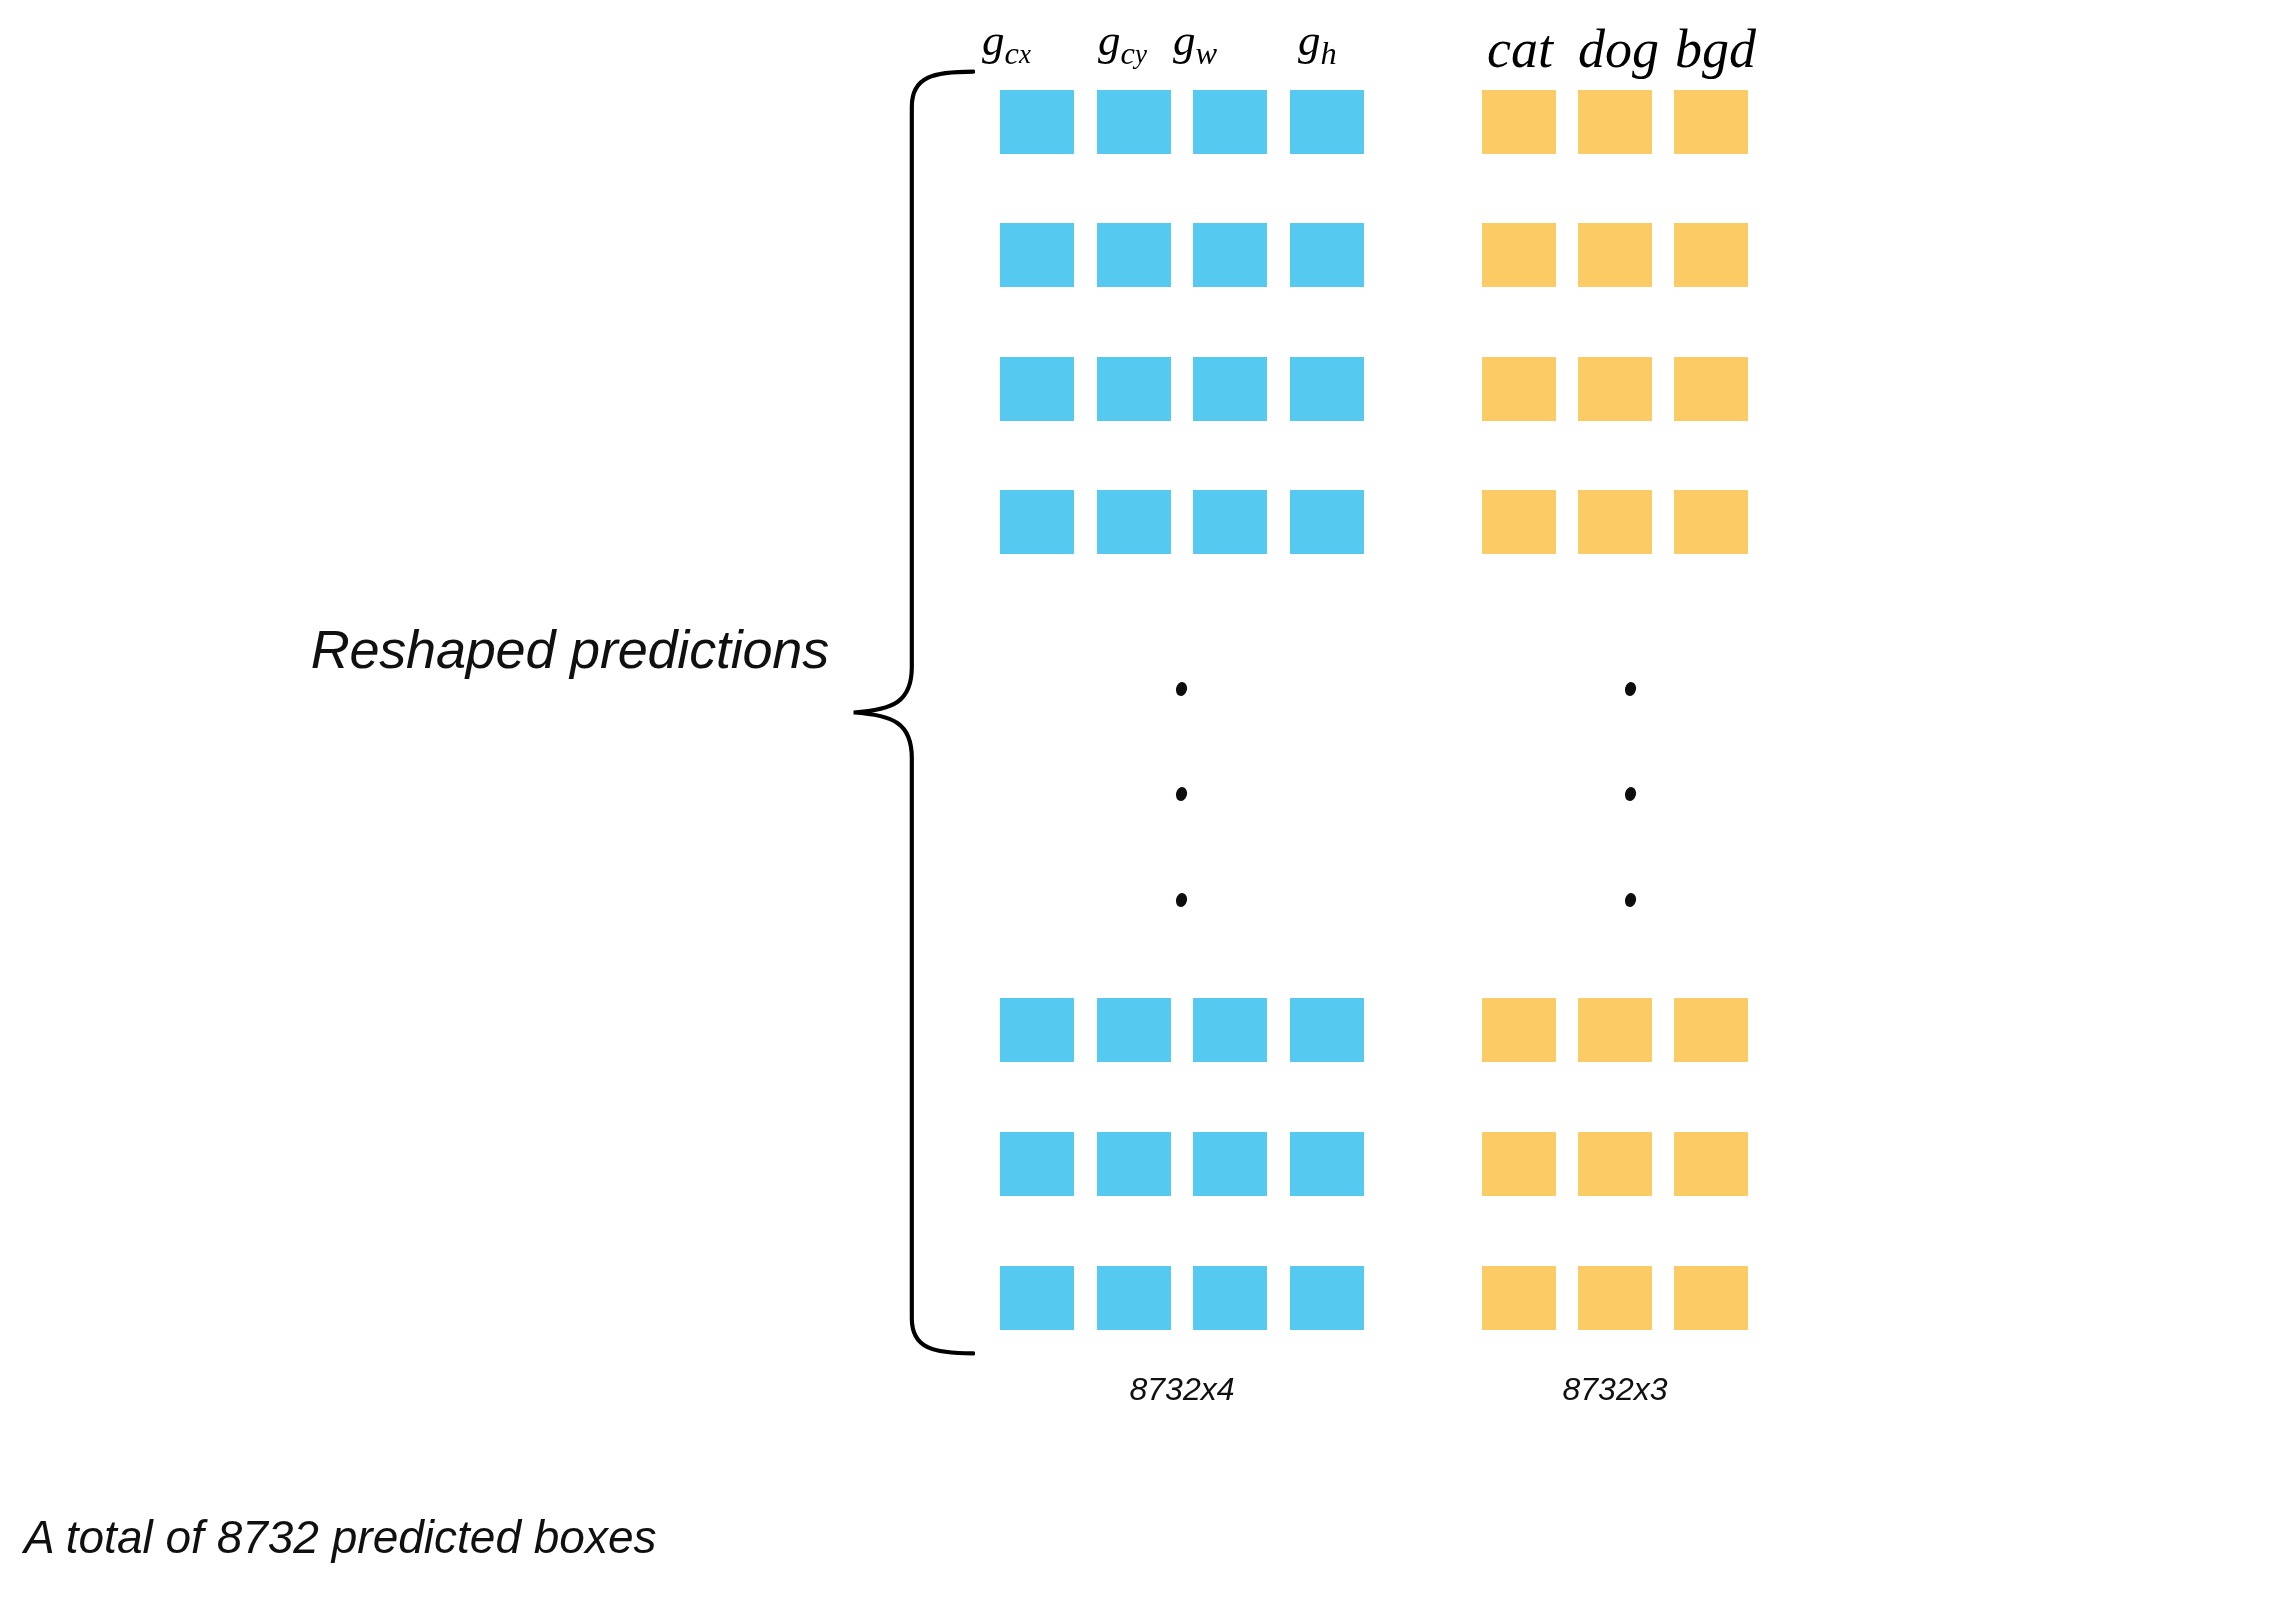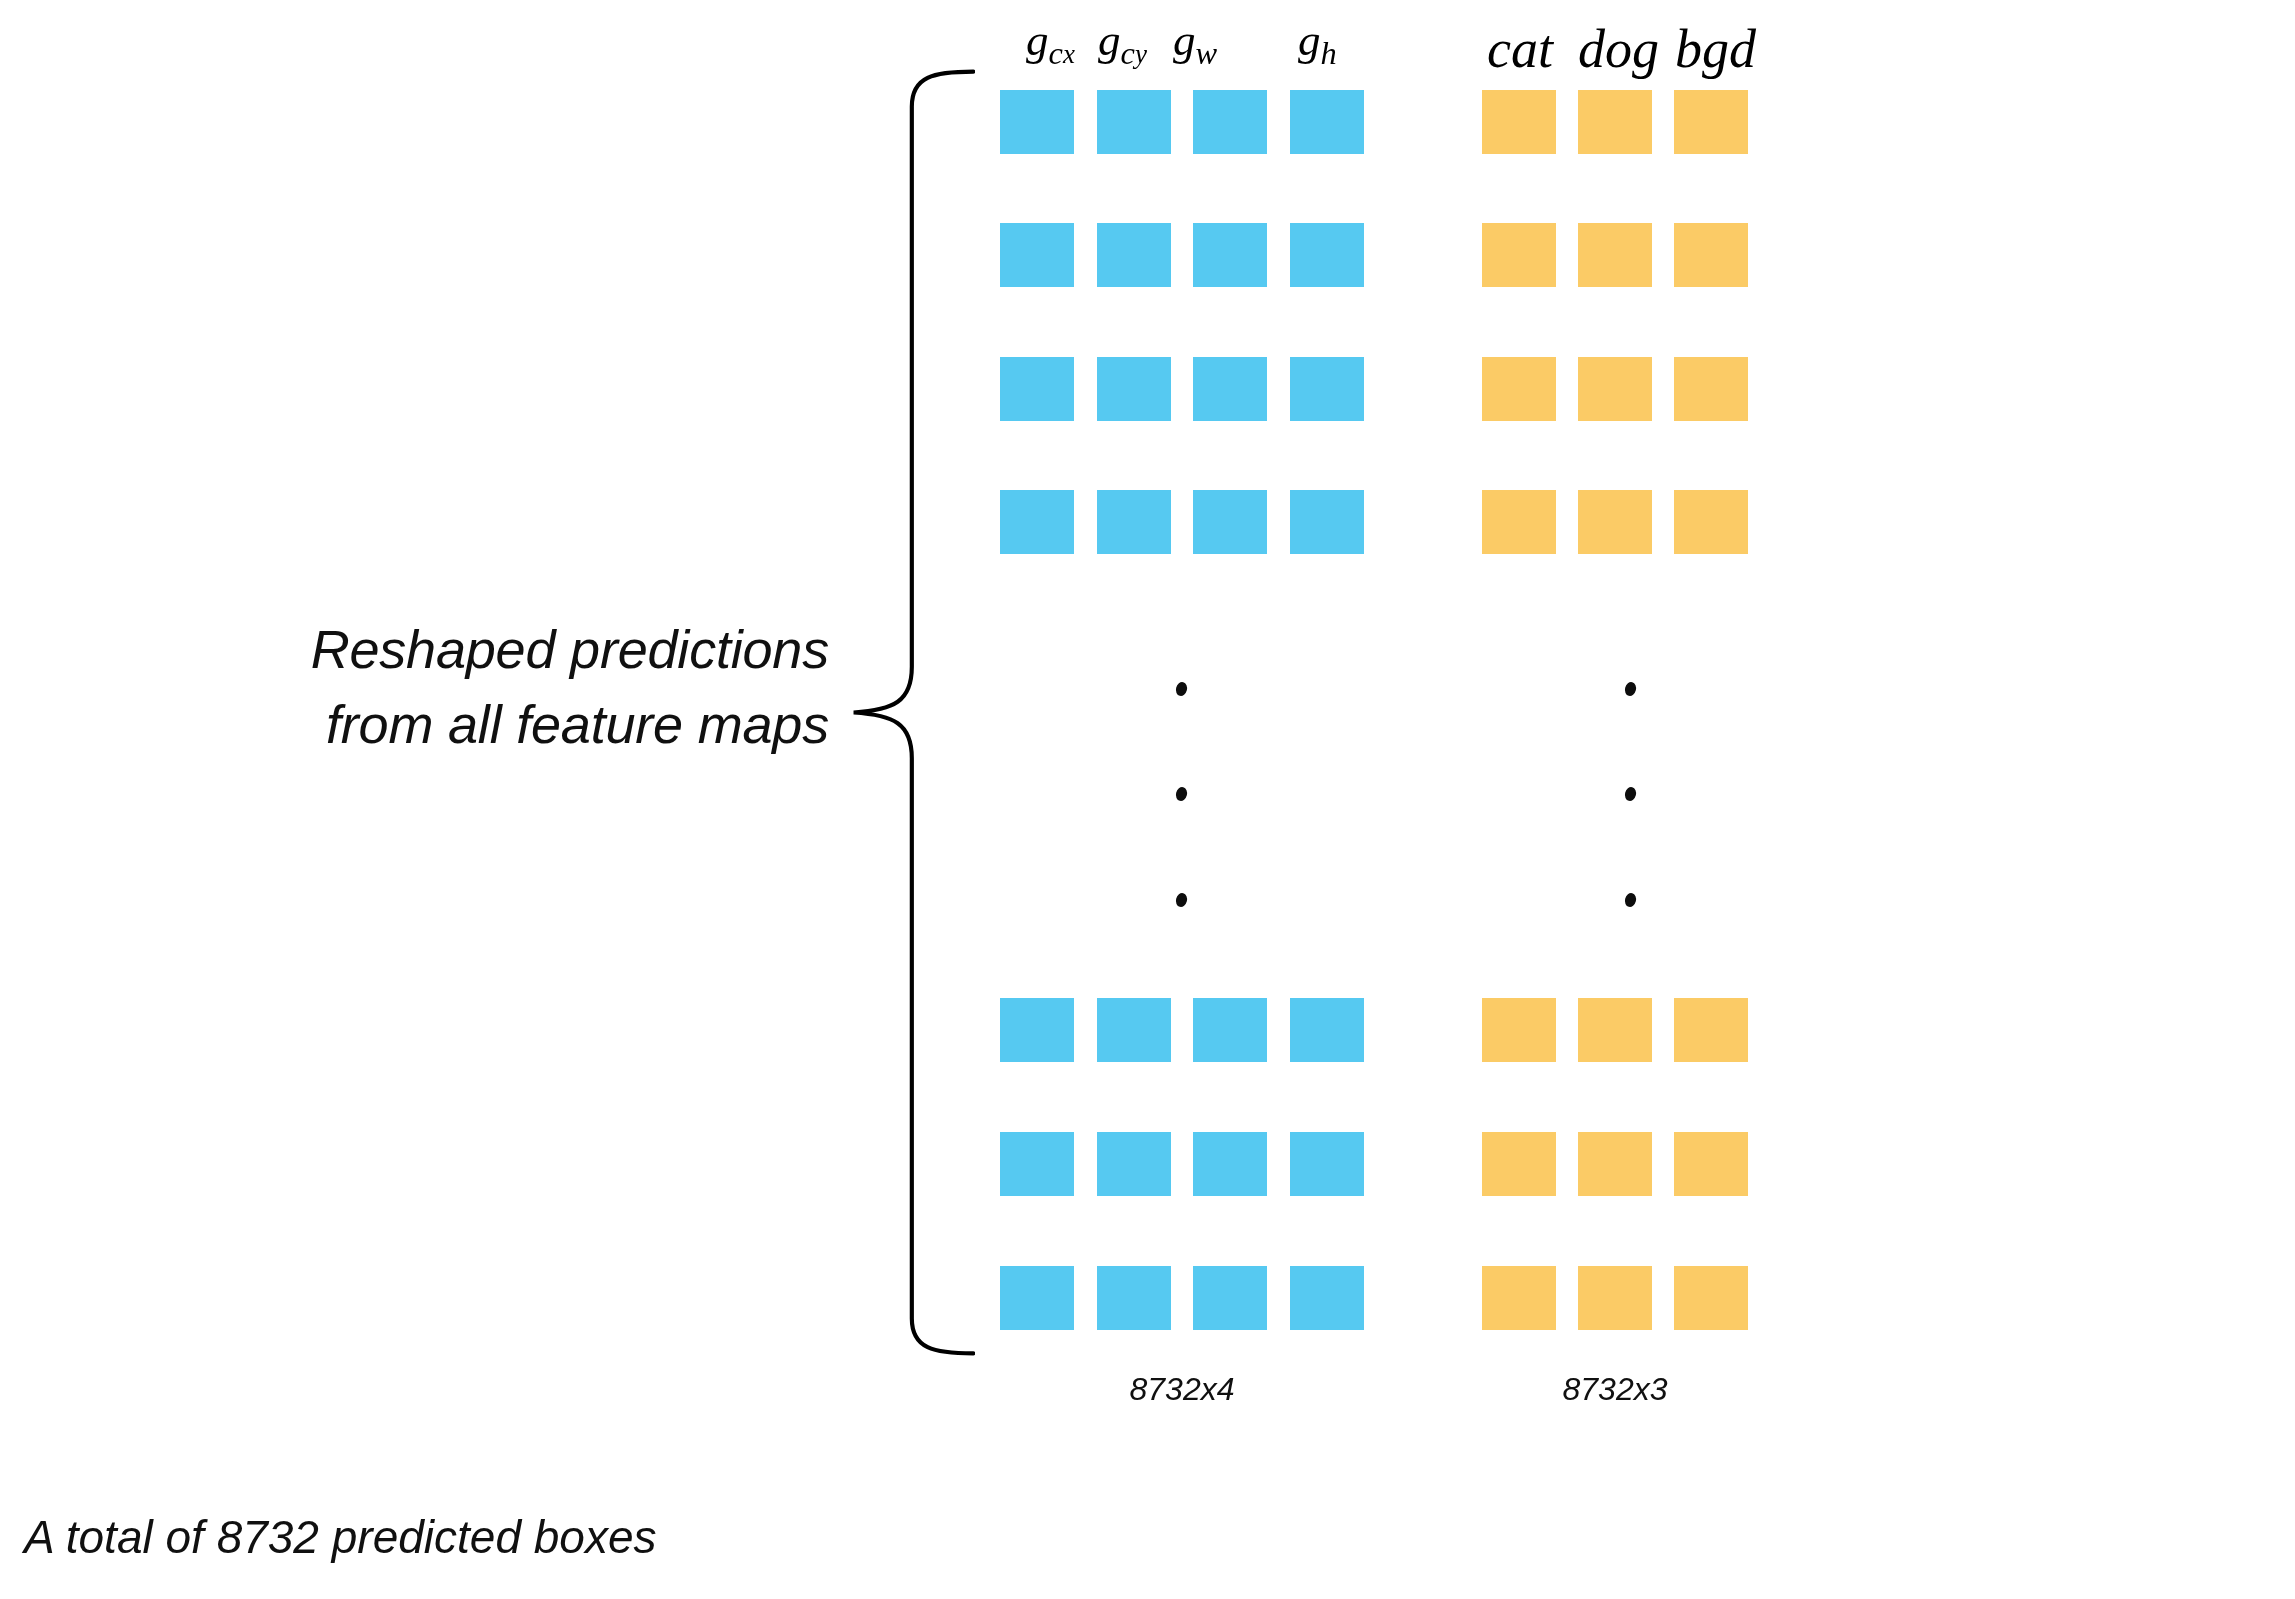--- a/index.html
+++ b/index.html
@@ -109,38 +109,37 @@
     color: #101010;
     white-space: nowrap;
     padding-left: 24px;
   }
 </style>
 </head>
 <body>
 
 <div id="stage">
 
-  <div class="col-header math" style="left:1026px; top:18.3px;">g<span class="sub1">c</span><span class="sub2">x</span></div>
+  <div class="col-header math" style="left:982px; top:18.3px;">g<span class="sub1">c</span><span class="sub2">x</span></div>
   <div class="col-header math" style="left:1098px; top:18.3px;">g<span class="sub1">c</span><span class="sub2">y</span></div>
   <div class="col-header math" style="left:1133px; top:18.3px;margin-left:40px;">g<span class="sub1">w</span></div>
   <div class="col-header math" style="left:1298px; top:18.3px;">g<span class="sub1">h</span></div>
 
   <div class="col-header word" style="left:1487px; top:21.7px;">cat</div>
   <div class="col-header word" style="left:1578px; top:21.7px;">dog</div>
   <div class="col-header word" style="left:1675px; top:21.7px;text-align:center;">bgd</div>
 
   <div id="brace">
     <svg width="133" height="1291" viewBox="0 0 160 1550" fill="none" xmlns="http://www.w3.org/2000/svg" aria-hidden="true">
       <path d="M158 4 C 110 4, 84 10, 84 46 L 84 720 C 84 762, 62 772, 14 775 C 62 778, 84 788, 84 830 L 84 1504 C 84 1540, 110 1546, 158 1546" stroke="#000000" stroke-width="5" fill="none" stroke-linecap="round"></path>
     </svg>
   </div>
 
   <div id="side-caption">
     <div>Reshaped predictions</div>
-    <div>from all feature maps</div>
   </div>
 
   <div class="cell loc" style="left:1000px; top:90px;"></div>
   <div class="cell loc" style="left:1097px; top:90px;"></div>
   <div class="cell loc" style="left:1193px; top:90px;"></div>
   <div class="cell loc" style="left:1290px; top:90px;"></div>
   <div class="cell cls" style="left:1482px; top:90px;"></div>
   <div class="cell cls" style="left:1578px; top:90px;"></div>
   <div class="cell cls" style="left:1674px; top:90px;"></div>
 

